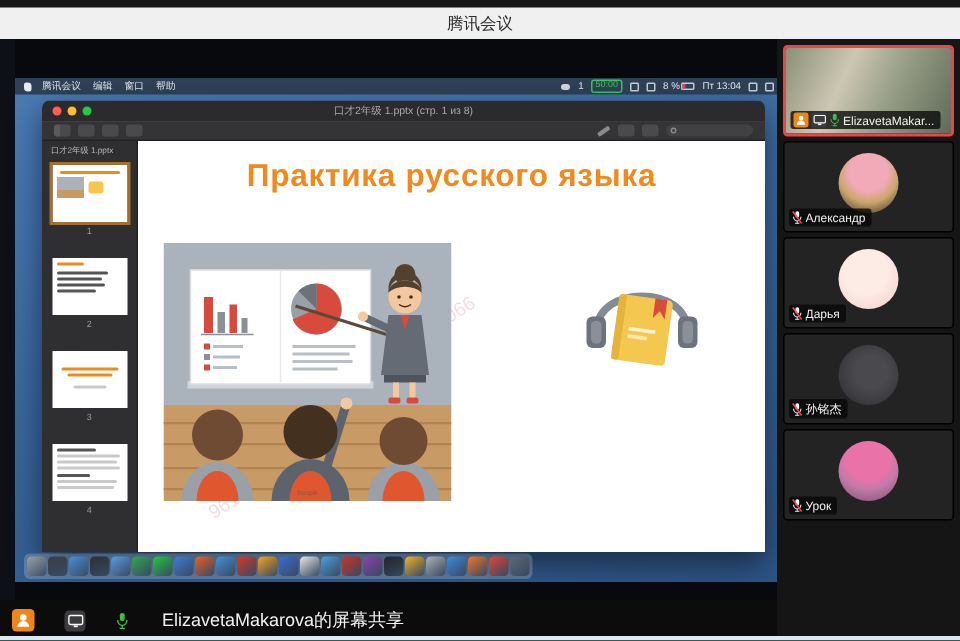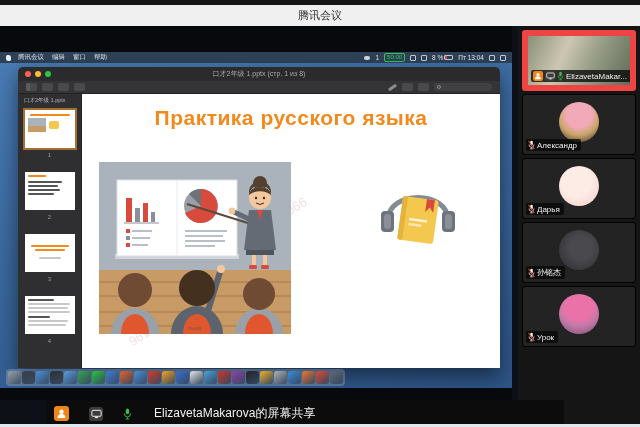--- a/index.html
+++ b/index.html
@@ -8,21 +8,21 @@
            background:#0d1117; font-family:"Liberation Sans", sans-serif; }
 
   
   .top-strip { position:absolute; left:0; top:0; width:640px; height:5px; background:#161616; }
   .titlebar { position:absolute; left:0; top:5px; width:640px; height:21px; background:#f1f0f0;
               color:#2e2e2e; font-size:11px; display:flex; align-items:center; justify-content:center; }
 
   .main { position:absolute; left:0; top:26px; width:640px; height:401px; background:#0d1117; }
 
   
-  .screen-share { position:absolute; left:0; top:0; width:428px; height:374px; background:#5eead4; }
+  .screen-share { position:absolute; left:10px; top:0; width:428px; height:374px; background:#5eead4; }
   .band { position:absolute; left:0; width:512px; background:#07090c; }
   .band.top { top:0; height:26px; }
   .band.bottom { top:362px; height:12px; }
   .desktop { position:absolute; left:0; top:26px; width:512px; height:336px;
              background:linear-gradient(165deg,#4a7cb5 0%,#3a689e 45%,#2d5486 100%); }
 
   
   .menubar { position:absolute; left:0; top:0; width:512px; height:11px; background:#2e4156;
              display:flex; align-items:center; font-size:6.5px; color:#dfe6ee; padding:0 6px; }
   .apple { width:5px; height:6px; background:#e8edf2; border-radius:1.5px 2.5px 1.5px 2.5px; margin-right:7px; }
@@ -77,40 +77,40 @@
 
   
   .dock { position:absolute; left:6px; bottom:2px; height:17px; background:rgba(230,235,240,.22);
           border-radius:4px; display:flex; align-items:center; padding:0 2px; gap:1px; }
   .dock-icon { width:13px; height:13px; border-radius:3px; }
 
   
   .participants { position:absolute; left:518px; top:0; width:122px; height:401px; background:#151515; padding-top:4px; }
   .tile { position:relative; width:114px; height:61px; margin:0 0 3px 4px; background:#232323;
           border-radius:3px; border:1px solid #000; overflow:hidden; }
-  .tile.active { border:6px solid #ef4444;text-align:right; }
+  .tile.active { border:2px solid #ef4444;text-align:right; }
   .vid { position:absolute; inset:0; }
   .vid.v1 { background:linear-gradient(115deg,#8a9078 0%,#cdc7b2 35%,#9aa089 60%,#5f6a58 100%); }
   .avatar { position:absolute; left:50%; top:7px; transform:translateX(-50%); width:40px; height:40px; border-radius:50%; }
   .av2 { background:radial-gradient(circle at 45% 40%, #f2c2cc 0 30%, #e08794 55%, #b8404e 100%); }
   .av3 { background:radial-gradient(circle at 50% 32%, #f2a9b8 0 38%, #caa66a 60%, #2e2323 100%); }
   .av4 { background:radial-gradient(circle at 55% 45%, #4a4a4e 0 35%, #2c2c30 100%); }
   .av5 { background:radial-gradient(circle at 45% 40%, #fdebe6 0 45%, #f3cbc2 100%); }
   .av6 { background:radial-gradient(circle at 50% 28%, #e973a8 0 42%, #c27aa8 60%, #7c4d72 100%); }
   .pill { position:absolute; left:3px; bottom:3px; display:flex; align-items:center; gap:2px;
           background:rgba(8,8,8,.78); border-radius:2px; padding:1px 4px 1px 2px; max-width:106px; }
   .pill .pname { font-size:8px; color:#f0f0f0; white-space:nowrap; overflow:hidden; text-overflow:ellipsis; }
   .badge { width:10px; height:10px; border-radius:2px; display:flex; align-items:center; justify-content:center; flex:0 0 auto; }
   .badge.host { background:#f08519; }
   .badge.share { background:#3c3c3e; }
   .micsvg { flex:0 0 auto; }
 
   
   .share-bar { position:absolute; left:0; top:374px; width:518px; height:27px; background:#0c0c0c;
-               display:flex; align-items:center; padding-left:8px; gap:20px;margin-left:46px; }
+               display:flex; align-items:center; padding-left:8px; gap:20px; }
   .share-bar .badge.host { width:15px; height:15px; border-radius:3px; }
   .share-bar .badge.share { width:14px; height:14px; border-radius:3px; }
   .share-label { font-size:12px; color:#f2f2f2; margin-left:2px; }
   .bottom-strip { position:absolute; left:0; bottom:0; width:640px; height:3px; background:#dfe7ef; }
 </style>
 </head>
 <body>
 
 <div class="stage">
   <div class="top-strip"></div>

